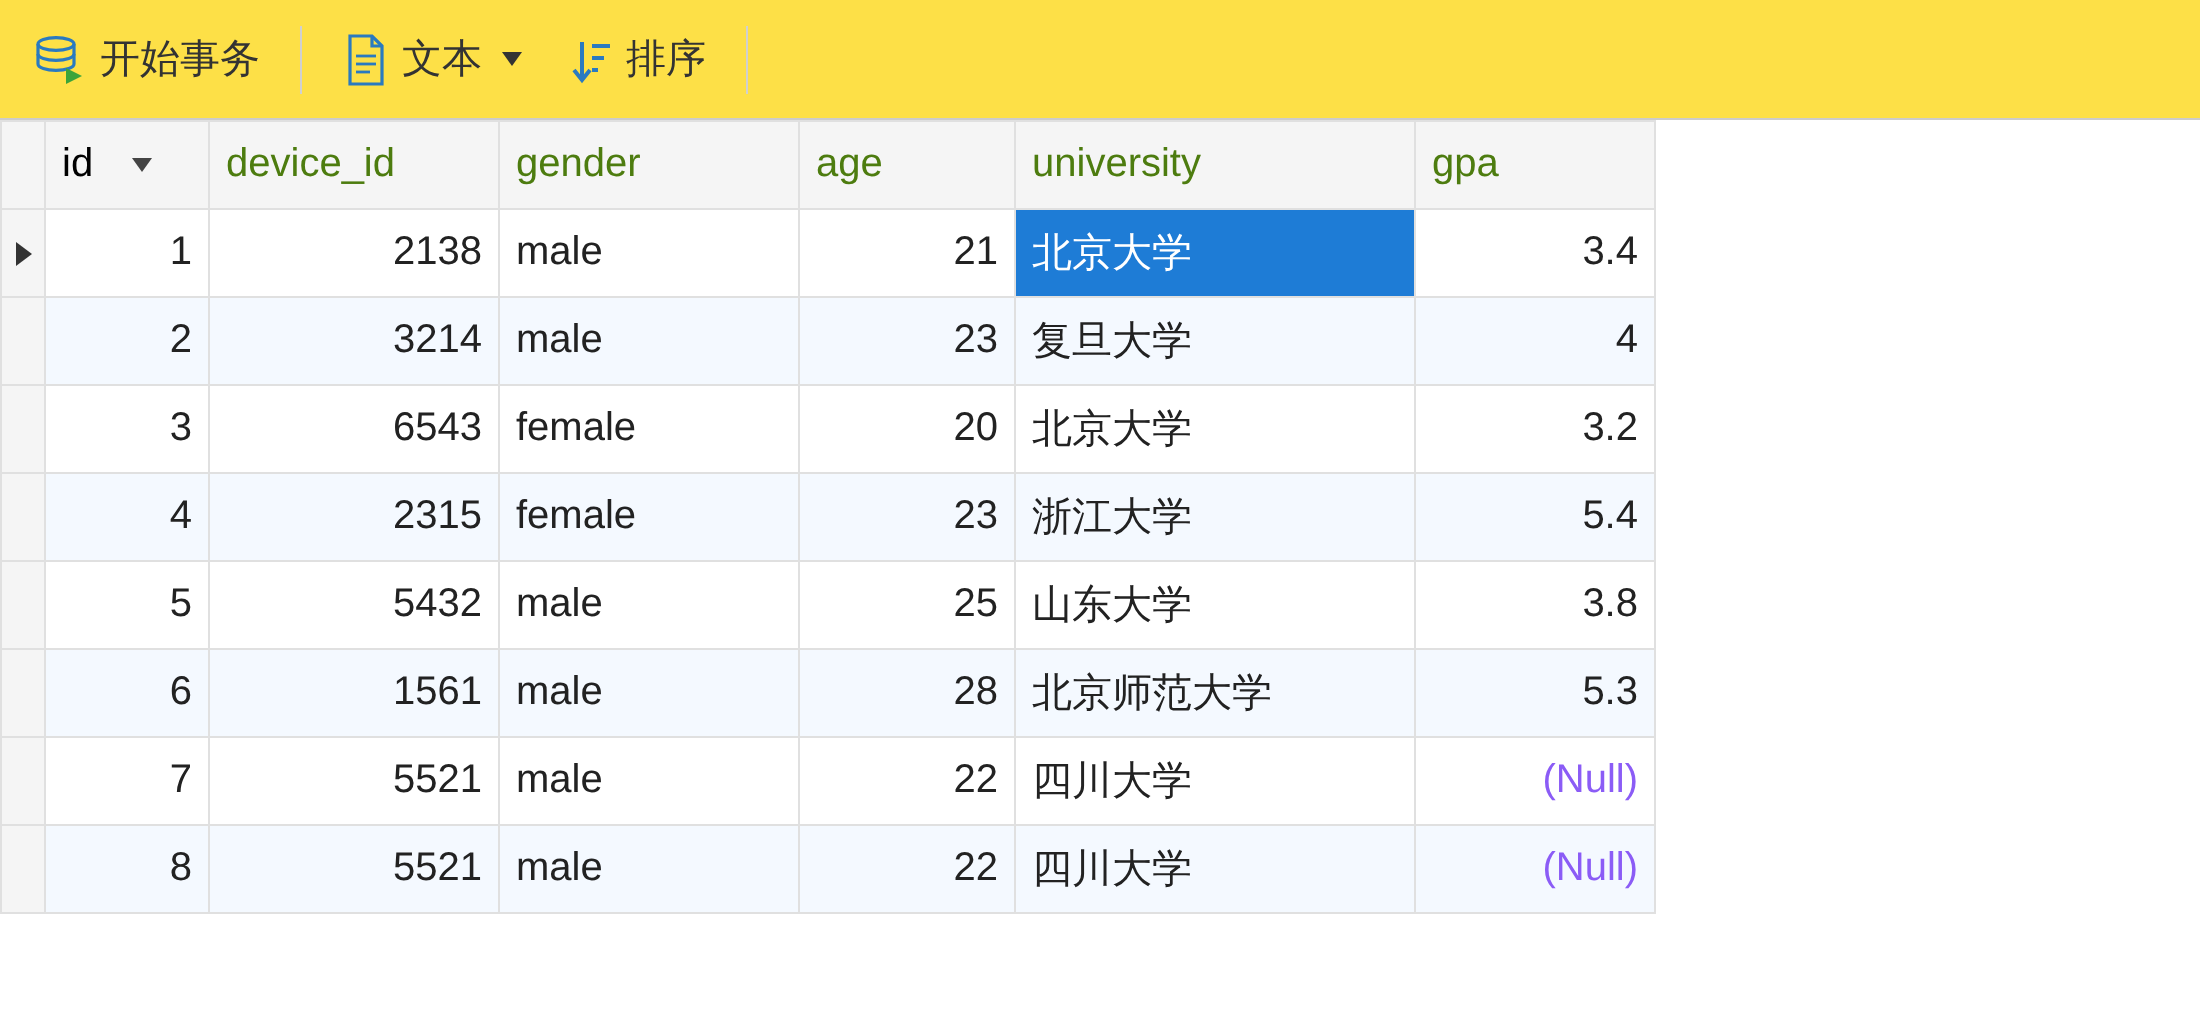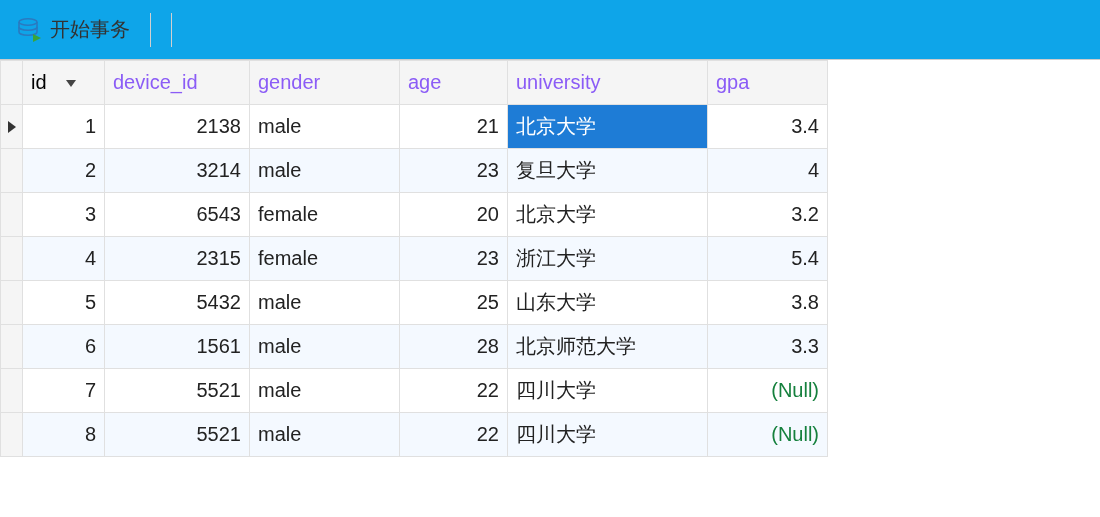--- a/index.html
+++ b/index.html
@@ -8,21 +8,21 @@
       font-size: 20px;
       background: #fff;
       color: #222;
       width: 1100px;
     }
     .toolbar {
       display: flex;
       align-items: center;
       height: 60px;
       padding: 0 10px;
-      background: #0ea5e9;
+      background: #fde047;
       border-bottom: 1px solid #ccc;
       gap: 8px;
     }
     .tool-btn {
       display: inline-flex;
       align-items: center;
       gap: 6px;
       padding: 4px 6px;
       cursor: pointer;
       color: #333;
@@ -51,38 +51,38 @@
       padding: 6px 8px;
       height: 44px;
       font-weight: normal;
       text-align: left;
       vertical-align: middle;
       white-space: nowrap;
       overflow: hidden;
     }
     thead th {
       background: #f5f5f5;
-      color: #8b5cf6;
+      color: #4d7c0f;
       position: relative;
     }
     thead th.sorted { color: #000; }
     .row-gutter {
       width: 22px;
       background: #f5f5f5;
       padding: 0;
       text-align: center;
     }
     .row-alt td { background: #f4f9ff; }
     .row-alt td.row-gutter { background: #f5f5f5; }
     td.num { text-align: right; }
     td.sel {
       background: #1e7cd6 !important;
       color: #fff;
     }
-    .null-val { color: #15803d; }
+    .null-val { color: #8b5cf6; }
     .row-pointer svg { display: block; margin: 0 auto; }
     col.c-g { width: 22px; }
     col.c-id { width: 82px; }
     col.c-dev { width: 145px; }
     col.c-gen { width: 150px; }
     col.c-age { width: 108px; }
     col.c-uni { width: 200px; }
     col.c-gpa { width: 120px; }
     .th-caret {
       display: inline-block;
@@ -105,22 +105,47 @@
         <path d="M3 6v10c0 1.8 4 3.2 9 3.2s9-1.4 9-3.2V6" fill="none" stroke="#2a7ac0" stroke-width="1.6"></path>
         <path d="M3 11c0 1.8 4 3.2 9 3.2s9-1.4 9-3.2" fill="none" stroke="#2a7ac0" stroke-width="1.6"></path>
         <path d="M17 18 l8 4 l-8 4 z" fill="#3aa43a"></path>
       </svg>
     </span>
     <span>开始事务</span>
   </div>
 
   <div class="tool-sep"></div>
 
-
-
+  <div class="tool-btn">
+    <span class="icon-box">
+      <svg width="24" height="28" viewBox="0 0 24 28">
+        <path d="M4 2h11l5 5v19H4z" fill="none" stroke="#2a7ac0" stroke-width="1.6"></path>
+        <path d="M15 2v5h5" fill="none" stroke="#2a7ac0" stroke-width="1.6"></path>
+        <line x1="7" y1="12" x2="17" y2="12" stroke="#2a7ac0" stroke-width="1.4"></line>
+        <line x1="7" y1="16" x2="17" y2="16" stroke="#2a7ac0" stroke-width="1.4"></line>
+        <line x1="7" y1="20" x2="14" y2="20" stroke="#2a7ac0" stroke-width="1.4"></line>
+      </svg>
+    </span>
+    <span>文本</span>
+    <span class="caret-down"></span>
+  </div>
+
+
+  <div class="tool-btn">
+    <span class="icon-box">
+      <svg width="26" height="26" viewBox="0 0 26 26">
+        <line x1="10" y1="4" x2="10" y2="22" stroke="#2a7ac0" stroke-width="2"></line>
+        <path d="M6 18l4 5 4-5" fill="none" stroke="#2a7ac0" stroke-width="2"></path>
+        <line x1="15" y1="6" x2="24" y2="6" stroke="#2a7ac0" stroke-width="2"></line>
+        <line x1="15" y1="12" x2="21" y2="12" stroke="#2a7ac0" stroke-width="2"></line>
+        <line x1="15" y1="18" x2="18" y2="18" stroke="#2a7ac0" stroke-width="2"></line>
+      </svg>
+    </span>
+    <span>排序</span>
+  </div>
 
   <div class="tool-sep"></div>
 
 
 </div>
 
 <table>
   <colgroup>
     <col class="c-g">
       <col class="c-id">
@@ -194,21 +219,21 @@
         <td>山东大学</td>
         <td class="num">3.8</td>
       </tr>
       <tr class="row-alt">
         <td class="row-gutter"></td>
         <td class="num">6</td>
         <td class="num">1561</td>
         <td>male</td>
         <td class="num">28</td>
         <td>北京师范大学</td>
-        <td class="num">3.3</td>
+        <td class="num">5.3</td>
       </tr>
       <tr>
         <td class="row-gutter"></td>
         <td class="num">7</td>
         <td class="num">5521</td>
         <td>male</td>
         <td class="num">22</td>
         <td>四川大学</td>
         <td class="num null-val">(Null)</td>
       </tr>

